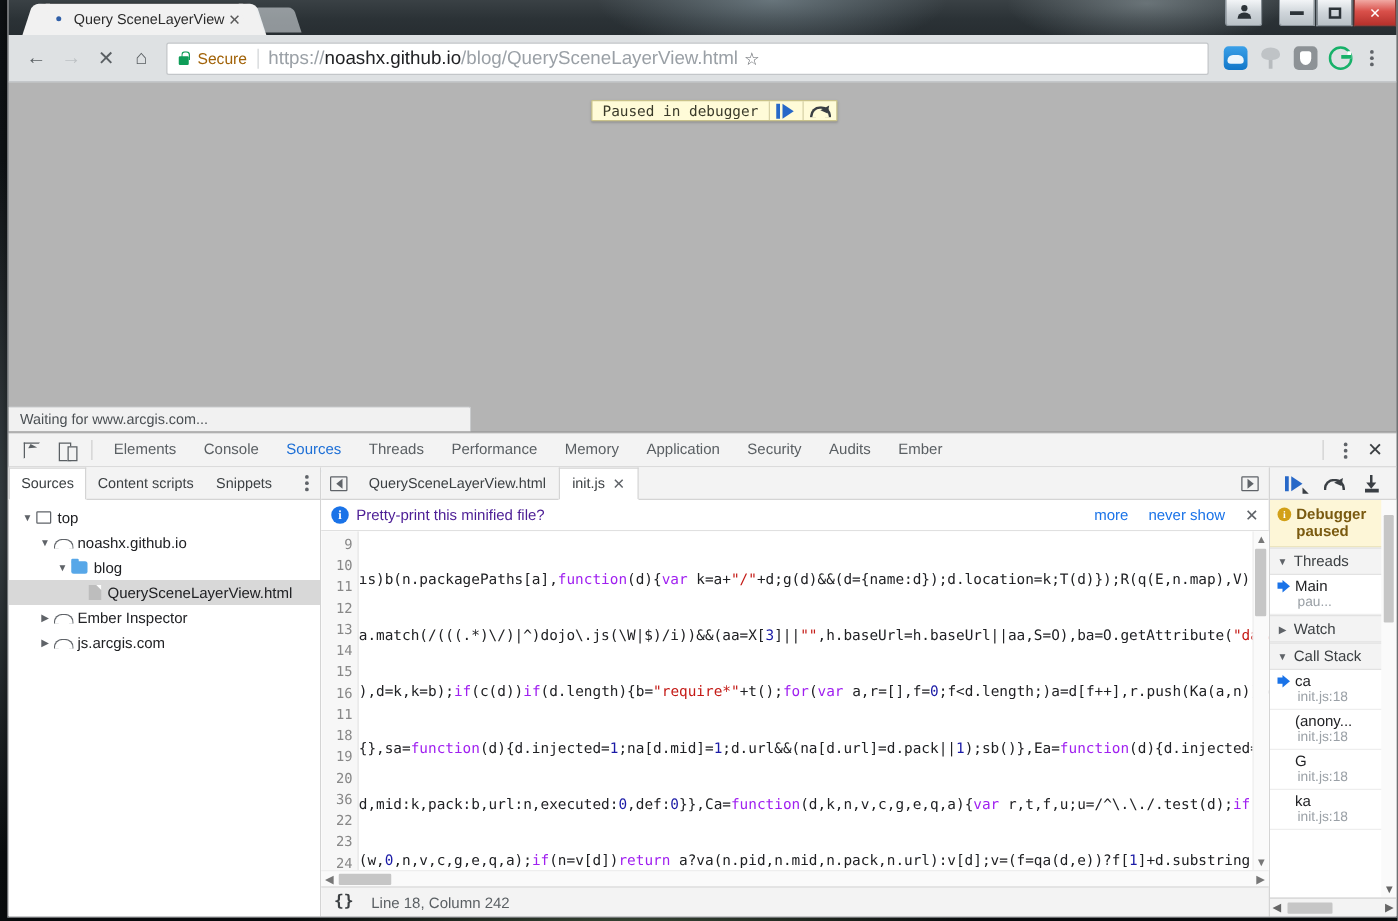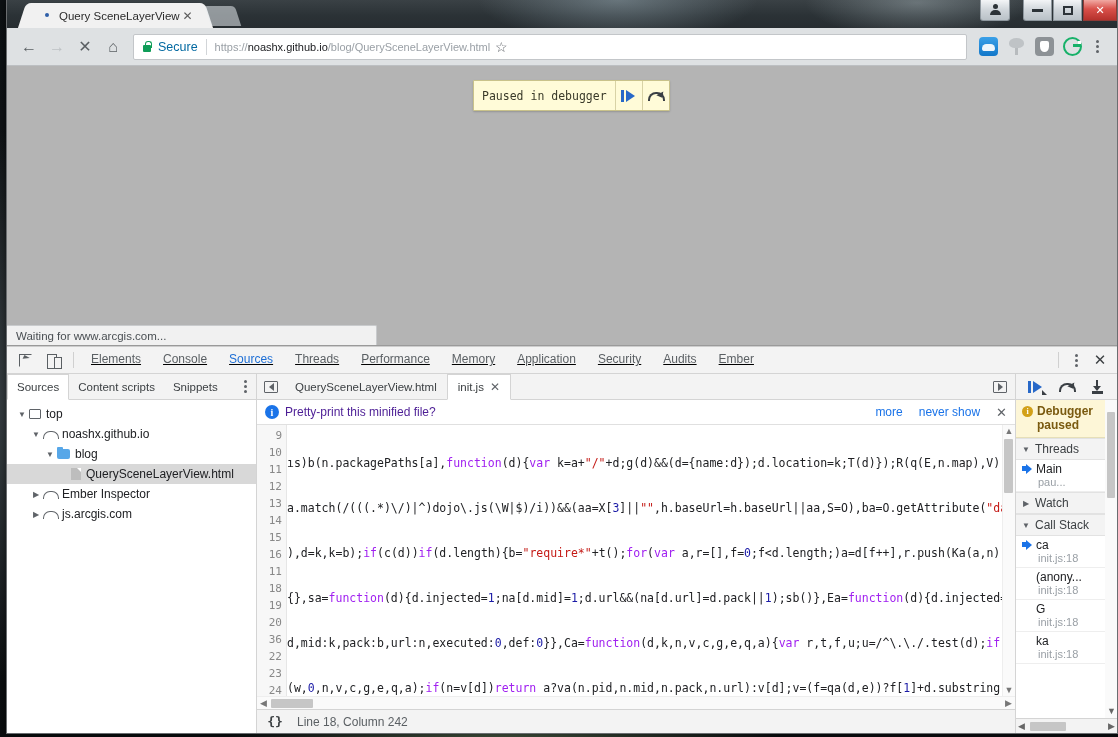--- a/index.html
+++ b/index.html
@@ -120,44 +120,44 @@
   }
   .navbtn.disabled{color:#bdc1c4;}
   .omnibox{
     flex:1; height:26px; margin:0 6px; background:#fff;
     border:1px solid #c3c6c9; border-radius:2px;
     display:flex;align-items:center;padding:0 8px; min-width:0;
   }
   .lock{width:10px;height:12px;position:relative;margin-right:6px;flex:0 0 10px;}
   .lock::before{content:"";position:absolute;left:1px;top:4px;width:8px;height:7px;background:#0f9d58;border-radius:1px;}
   .lock::after{content:"";position:absolute;left:2.5px;top:0px;width:5px;height:6px;border:1.6px solid #0f9d58;border-bottom:none;border-radius:3px 3px 0 0;}
-  .secure{color:#0369a1;font-size:12.5px;margin-right:8px;white-space:nowrap;}
+  .secure{color:#a16207;font-size:12.5px;margin-right:8px;white-space:nowrap;}
   .omnidiv{width:1px;height:16px;background:#d2d5d8;margin-right:8px;}
-  .url{font-size:11px;color:#9aa0a6;white-space:nowrap;overflow:hidden;}
+  .url{font-size:15px;color:#9aa0a6;white-space:nowrap;overflow:hidden;}
   .url b{color:#202124;font-weight:normal;}
   .star{width:22px;height:22px;display:flex;align-items:center;justify-content:center;color:#5f6368;font-size:14px;flex:0 0 22px;}
   .ext{width:26px;height:26px;display:flex;align-items:center;justify-content:center;margin-left:2px;flex:0 0 26px;}
   .ext-cloud{width:19px;height:19px;border-radius:4px;background:linear-gradient(180deg,#3aa0e8,#1277c9);position:relative;}
   .ext-cloud::after{content:"";position:absolute;left:3px;top:7px;width:13px;height:7px;background:#fff;border-radius:5px 5px 3px 3px;opacity:.92;}
   .ext-gray{width:19px;height:19px;opacity:.45;position:relative;}
   .ext-gray::before{content:"";position:absolute;left:8px;top:9px;width:3px;height:9px;background:#8a8f93;}
   .ext-gray::after{content:"";position:absolute;left:2px;top:1px;width:15px;height:10px;border-radius:50% 50% 40% 40%;background:#9aa0a4;}
   .ext-shield{width:19px;height:19px;border-radius:4px;background:#8d9296;display:flex;align-items:center;justify-content:center;}
   .ext-shield i{display:block;width:9px;height:11px;background:#fff;border-radius:2px 2px 50% 50%;}
   .ext-g{width:19px;height:19px;border-radius:50%;border:2.6px solid #17b169;position:relative;}
   .ext-g::after{content:"";position:absolute;right:-1px;top:5px;width:8px;height:2.6px;background:#17b169;}
   .ext-g::before{content:"";position:absolute;right:-1px;top:2px;width:3px;height:6px;background:#fff;}
   .kebab{width:24px;height:26px;display:flex;flex-direction:column;align-items:center;justify-content:center;gap:2px;flex:0 0 24px;}
   .kebab i{width:3px;height:3px;border-radius:50%;background:#5f6368;display:block;}
 
   
   .viewport{ position:relative; flex:0 0 280px; height:280px; background:#b4b4b4; border-bottom:1px solid #9a9a9a;}
   .pausedbar{
     position:absolute; left:466px; top:14px;
-    height:31px; display:flex; align-items:stretch;
+    height:17px; display:flex; align-items:stretch;
     background:#fffbd8; border:1px solid #c9c28a;
     box-shadow:0 1px 2px rgba(0,0,0,.18);
     border-radius:1px; z-index:4;
   }
   .pausedbar .ptxt{
     display:flex;align-items:center;padding:0 8px;
     font-family:"DejaVu Sans Mono", monospace; font-size:11.5px; color:#3a3a2a;white-space:nowrap;
   }
   .pausedbar .pbtn{
     width:27px;border-left:1px solid #d8d2a6;display:flex;align-items:center;justify-content:center;
@@ -184,21 +184,21 @@
     background:#f3f3f3;border-bottom:1px solid #d4d4d4;padding-left:4px;
   }
   .dt-ibtn{width:28px;height:25px;display:flex;align-items:center;justify-content:center;}
   .ic-inspect{position:relative;width:13px;height:13px;}
   .ic-inspect::before{content:"";position:absolute;inset:0;border:1.4px solid #5a5f63;border-right-color:transparent;border-bottom-color:transparent;}
   .ic-inspect::after{content:"";position:absolute;left:4px;top:3px;width:0;height:0;border-left:6px solid #5a5f63;border-bottom:4px solid transparent;border-right:3px solid transparent;transform:rotate(28deg);}
   .ic-device{position:relative;width:13px;height:13px;}
   .ic-device::before{content:"";position:absolute;left:0;top:0;width:8px;height:13px;border:1.4px solid #5a5f63;}
   .ic-device::after{content:"";position:absolute;left:7px;top:3px;width:6px;height:10px;border:1.4px solid #5a5f63;background:#f3f3f3;}
   .dt-sep{width:1px;height:16px;background:#d0d0d0;margin:0 6px;}
-  .dt-tabs{display:flex;align-items:stretch;height:36px;flex:1;text-decoration:underline;}
+  .dt-tabs{display:flex;align-items:stretch;height:36px;flex:1;}
   .dt-tab{
     padding:0 11px;display:flex;align-items:center;color:#5a5f63;font-size:12px;white-space:nowrap;
     border-bottom:2px solid transparent;
   }
   .dt-tab.active{color:#1d6fd6;border-bottom-color:#1d6fd6;}
   .dt-right{display:flex;align-items:center;padding-right:4px;}
   .dt-kebab{width:22px;height:25px;display:flex;flex-direction:column;align-items:center;justify-content:center;gap:2px;}
   .dt-kebab i{width:3px;height:3px;border-radius:50%;background:#5f6368;display:block;}
   .dt-close{width:26px;height:25px;display:flex;align-items:center;justify-content:center;color:#3c4043;font-size:15px;}
 

